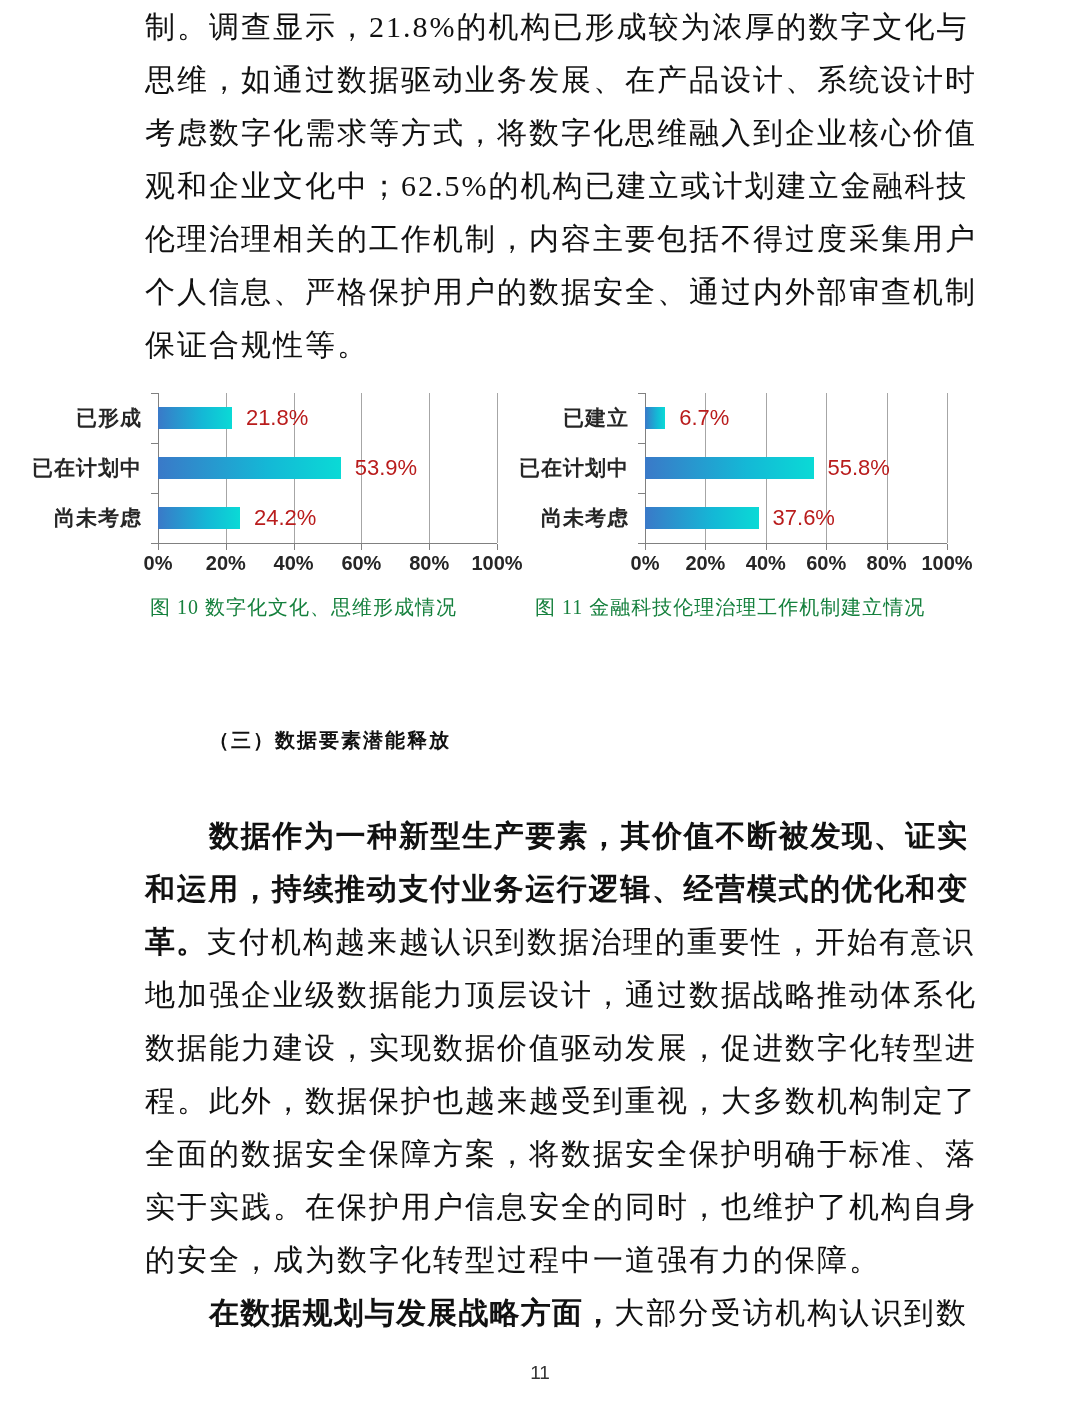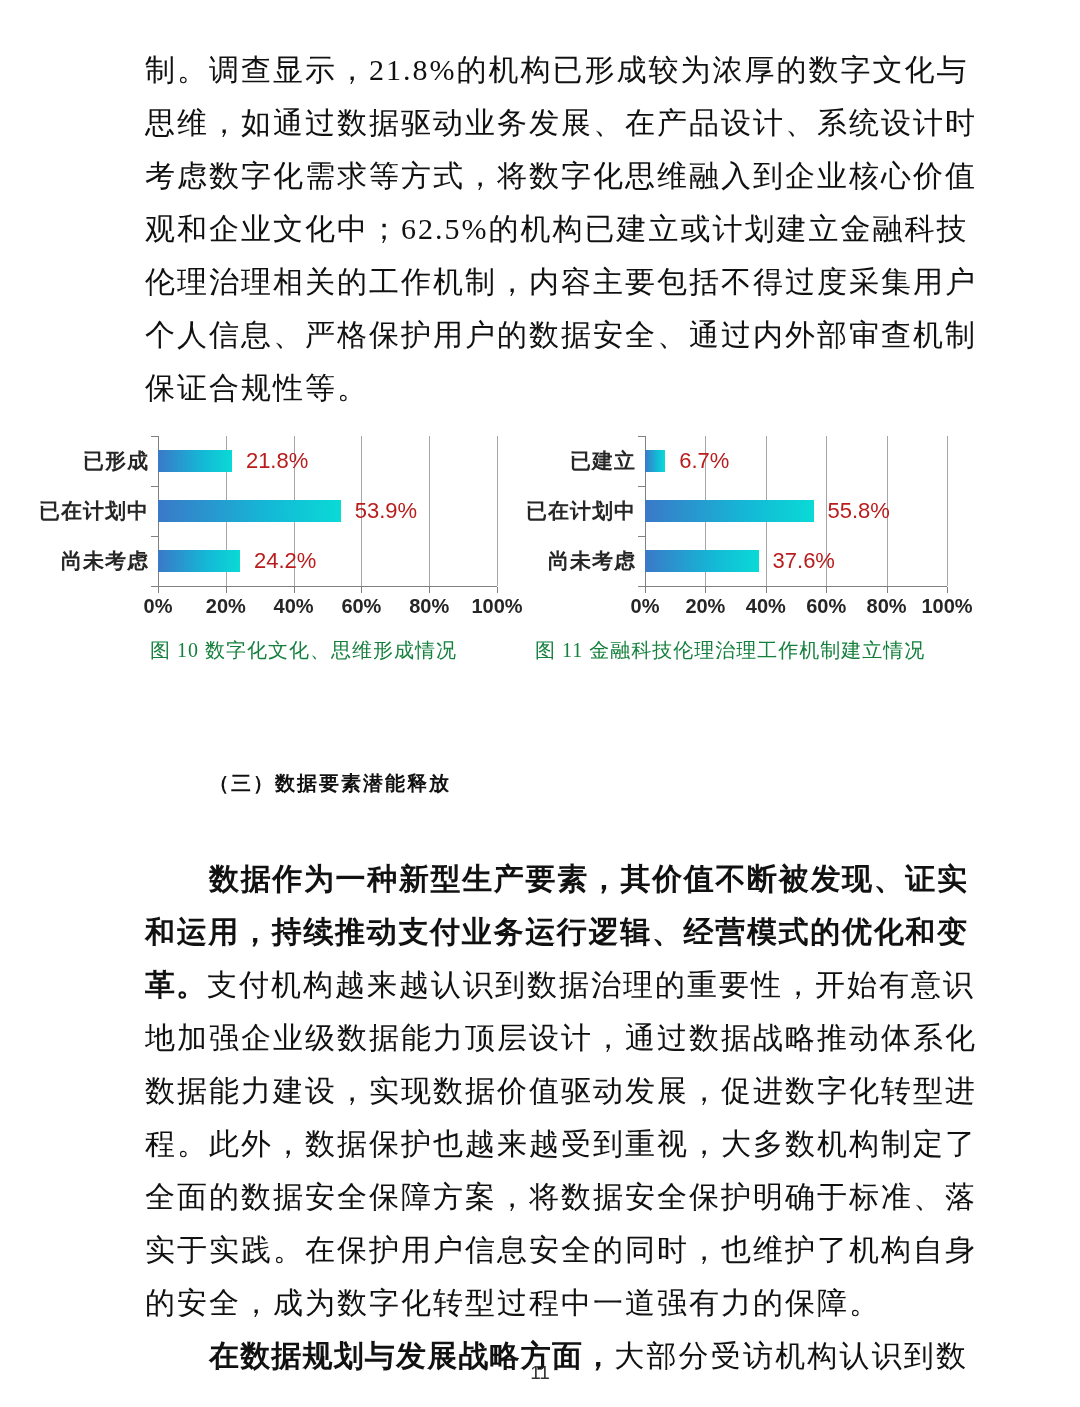--- a/index.html
+++ b/index.html
@@ -11,21 +11,21 @@
     font-family:"Liberation Serif","DejaVu Serif",serif;
     color:#111111;
   }
   
   .para{
     margin:0 112px 0 145px;
     font-size:30px;
     line-height:53px;
     letter-spacing:2px;
   }
-  .para-1{padding-top:20px;margin-top:23px;}
+  .para-1{}
   .para-2{margin-top:48px;}
   .tline{
     height:53px;
     text-align:justify;
     text-align-last:justify;
     white-space:nowrap;
   }
   .tline.lastline{text-align-last:left;}
   .tline.indent{text-indent:64px;}
   .seg.b{
@@ -50,21 +50,21 @@
     margin:22px 0 0 50px;
     gap:38px;
   }
   .chart{font-family:"Liberation Sans","DejaVu Sans",sans-serif;}
   .chart-body{display:flex;}
   .cats{display:flex;flex-direction:column;}
   .chart-left .cats{width:108px;}
   .chart-right .cats{width:110px;}
   .cat{
     height:50px;display:flex;align-items:center;justify-content:flex-end;
-    padding-right:9px;font-size:21px;font-weight:bold;color:#262626;
+    padding-right:16px;font-size:21px;font-weight:bold;color:#262626;
     letter-spacing:1px;white-space:nowrap;
   }
   .plot{position:relative;height:150px;}
   .chart-left .plot{width:339px;}
   .chart-right .plot{width:302px;}
   .plot{border-bottom:1px solid var(--axis,#808080);}
   .gridline{position:absolute;top:0;bottom:0;width:1px;background:var(--grid,#a6a6a6);}
   .gridline.axisline{background:var(--axis,#808080);}
   .btick{position:absolute;bottom:-7px;height:6px;width:1px;background:var(--axis,#808080);}
   .ltick{position:absolute;left:-7px;width:7px;height:1px;background:var(--axis,#808080);}

